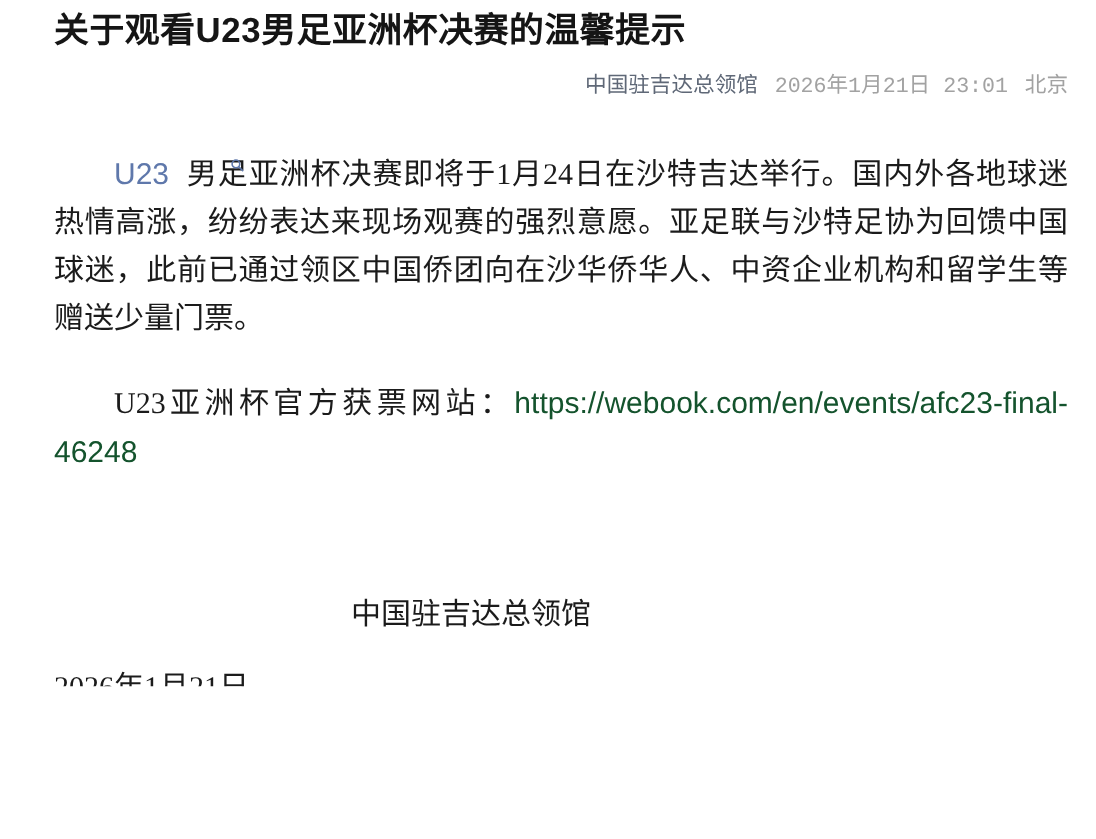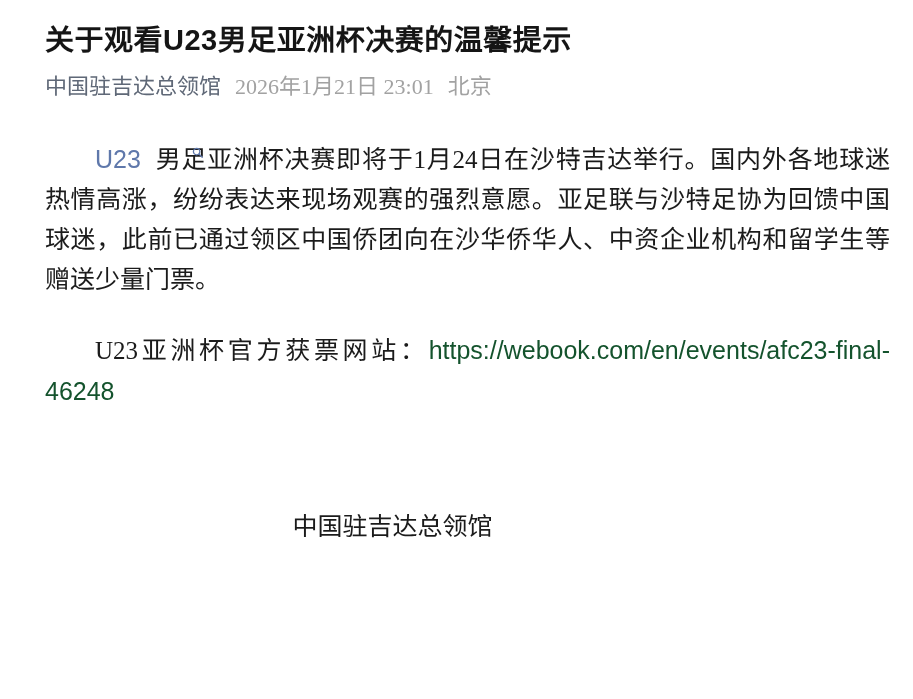--- a/index.html
+++ b/index.html
@@ -1,39 +1,40 @@
 <!DOCTYPE html>
 <html lang="zh-CN"><head>
 <meta charset="utf-8">
 <style>
   html, body { margin: 0; padding: 0; background: #ffffff; }
   .page {
     position: relative;
     width: 913px;
     height: 572px;
     box-sizing: border-box;
-    padding: 22px 23px 0 45px;
+    padding: 8px 23px 0 45px;
     overflow: hidden;
     background: #ffffff;
   }
   .article-title {
     margin: 0;
     font-family: "Liberation Sans", "DejaVu Sans", sans-serif;
     font-weight: 700;
     font-size: 29px;
     line-height: 36px;
     color: #151515;
     letter-spacing: 0.5px;
   }
   .byline {
     margin-top: 17px;
-    font-family: Liberation Serif, serif;
-    font-size: 22px;
+    font-family: Liberation Mono, monospace;
+    font-size: 18px;
     line-height: 24px;
     white-space: nowrap;
+    text-align: right;
   }
   .byline .author { color: #5f6877; margin-right: 14px; cursor: pointer; text-decoration: none; }
   .byline .datetime { color: #a2a2a2; margin-right: 14px; }
   .byline .location { color: #a2a2a2; }
   .article-body {
     font-family: "Liberation Serif", "DejaVu Serif", serif;
     font-size: 25px;
     line-height: 40px;
     color: #1b1b1b;
   }

